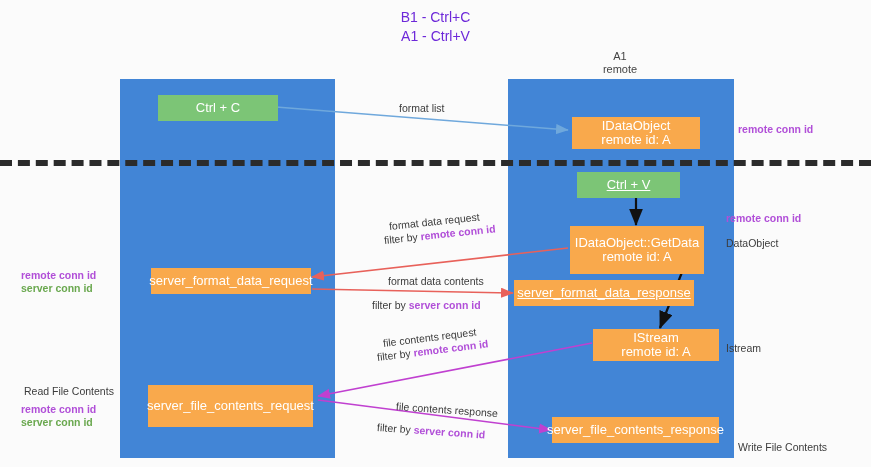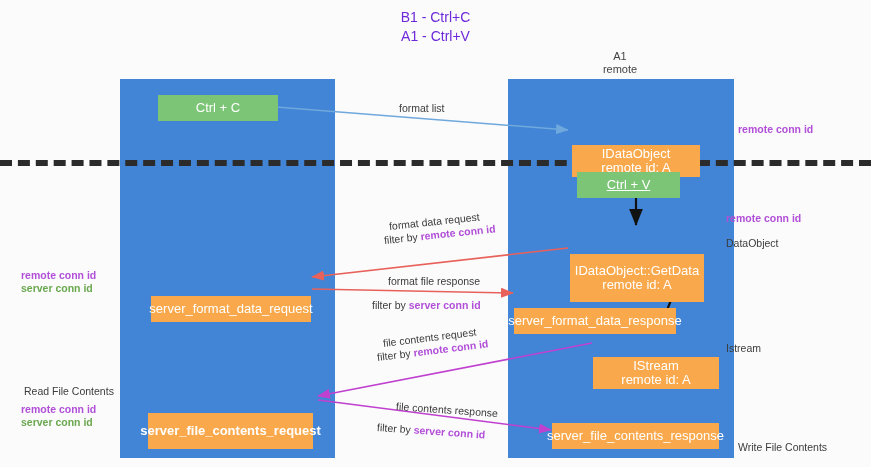--- a/index.html
+++ b/index.html
@@ -48,21 +48,21 @@
     align-items: center;
     justify-content: center;
     color: #ffffff;
     font-size: 13px;
     line-height: 14px;
     text-align: center;
     white-space: pre-line;
     padding: 2px 20px;
   }
   .node.green { background: #7cc576; }
-  .node.orange { background: #f9a94c; margin-top: 28px; }
+  .node.orange { background: #f9a94c; }
   .side-label {
     position: absolute;
     font-size: 10.5px;
     line-height: 14px;
     color: #3c3c3c;
     white-space: pre-line;
   }
   .side-label.purple { color: #b14fd8; font-weight: bold; }
   .side-label.green  { color: #6aa84f; font-weight: bold; }
   .edge-label {
@@ -140,37 +140,37 @@
   <div class="node orange" style="left:572px; top:117px; width:128px; height:32px;">IDataObject
 remote id: A</div>
 
   <div class="node green" style="left:577px; top:172px; width:103px; height:26px;text-decoration:underline;">Ctrl + V</div>
 
   <div class="node orange" style="left:570px; top:226px; width:134px; height:48px;">IDataObject::GetData
 remote id: A</div>
 
   <div class="node orange" style="left:151px; top:268px; width:160px; height:26px;">server_format_data_request</div>
 
-  <div class="node orange" style="left:514px; top:280px; width:162px; height:26px;">server_format_data_response</div>
+  <div class="node orange" style="left:514px; top:280px; width:180px; height:26px;text-decoration:underline;">server_format_data_response</div>
 
   <div class="node orange" style="left:593px; top:329px; width:126px; height:32px;">IStream
 remote id: A</div>
 
-  <div class="node orange" style="left:148px; top:385px; width:165px; height:36px;font-weight:bold;">server_file_contents_request</div>
+  <div class="node orange" style="left:148px; top:385px; width:165px; height:42px;">server_file_contents_request</div>
 
-  <div class="node orange" style="left:552px; top:395px; width:167px; height:26px;">server_file_contents_response</div>
+  <div class="node orange" style="left:552px; top:417px; width:167px; height:26px;">server_file_contents_response</div>
 
   <div class="edge-label" style="left:399px; top:101px;">format list</div>
 
   <div class="edge-label" style="left:389px; top:219px; transform:rotate(-6deg); transform-origin:left center;">format data request</div>
   <div class="edge-label" style="left:384px; top:233px; transform:rotate(-6deg); transform-origin:left center;">
     <span>filter by </span><span class="k-purple">remote conn id</span>
   </div>
 
-  <div class="edge-label" style="left:388px; top:274px;">format file response</div>
+  <div class="edge-label" style="left:388px; top:274px;">format data contents</div>
   <div class="edge-label" style="left:372px; top:298px;">
     <span>filter by </span><span class="k-purple">server conn id</span>
   </div>
 
   <div class="edge-label" style="left:383px; top:336px; transform:rotate(-7deg); transform-origin:left center;">file contents request</div>
   <div class="edge-label" style="left:377px; top:350px; transform:rotate(-7deg); transform-origin:left center;">
     <span>filter by </span><span class="k-purple">remote conn id</span>
   </div>
 
   <div class="edge-label" style="left:396px; top:399px; transform:rotate(4deg); transform-origin:left center;">file contents response</div>

